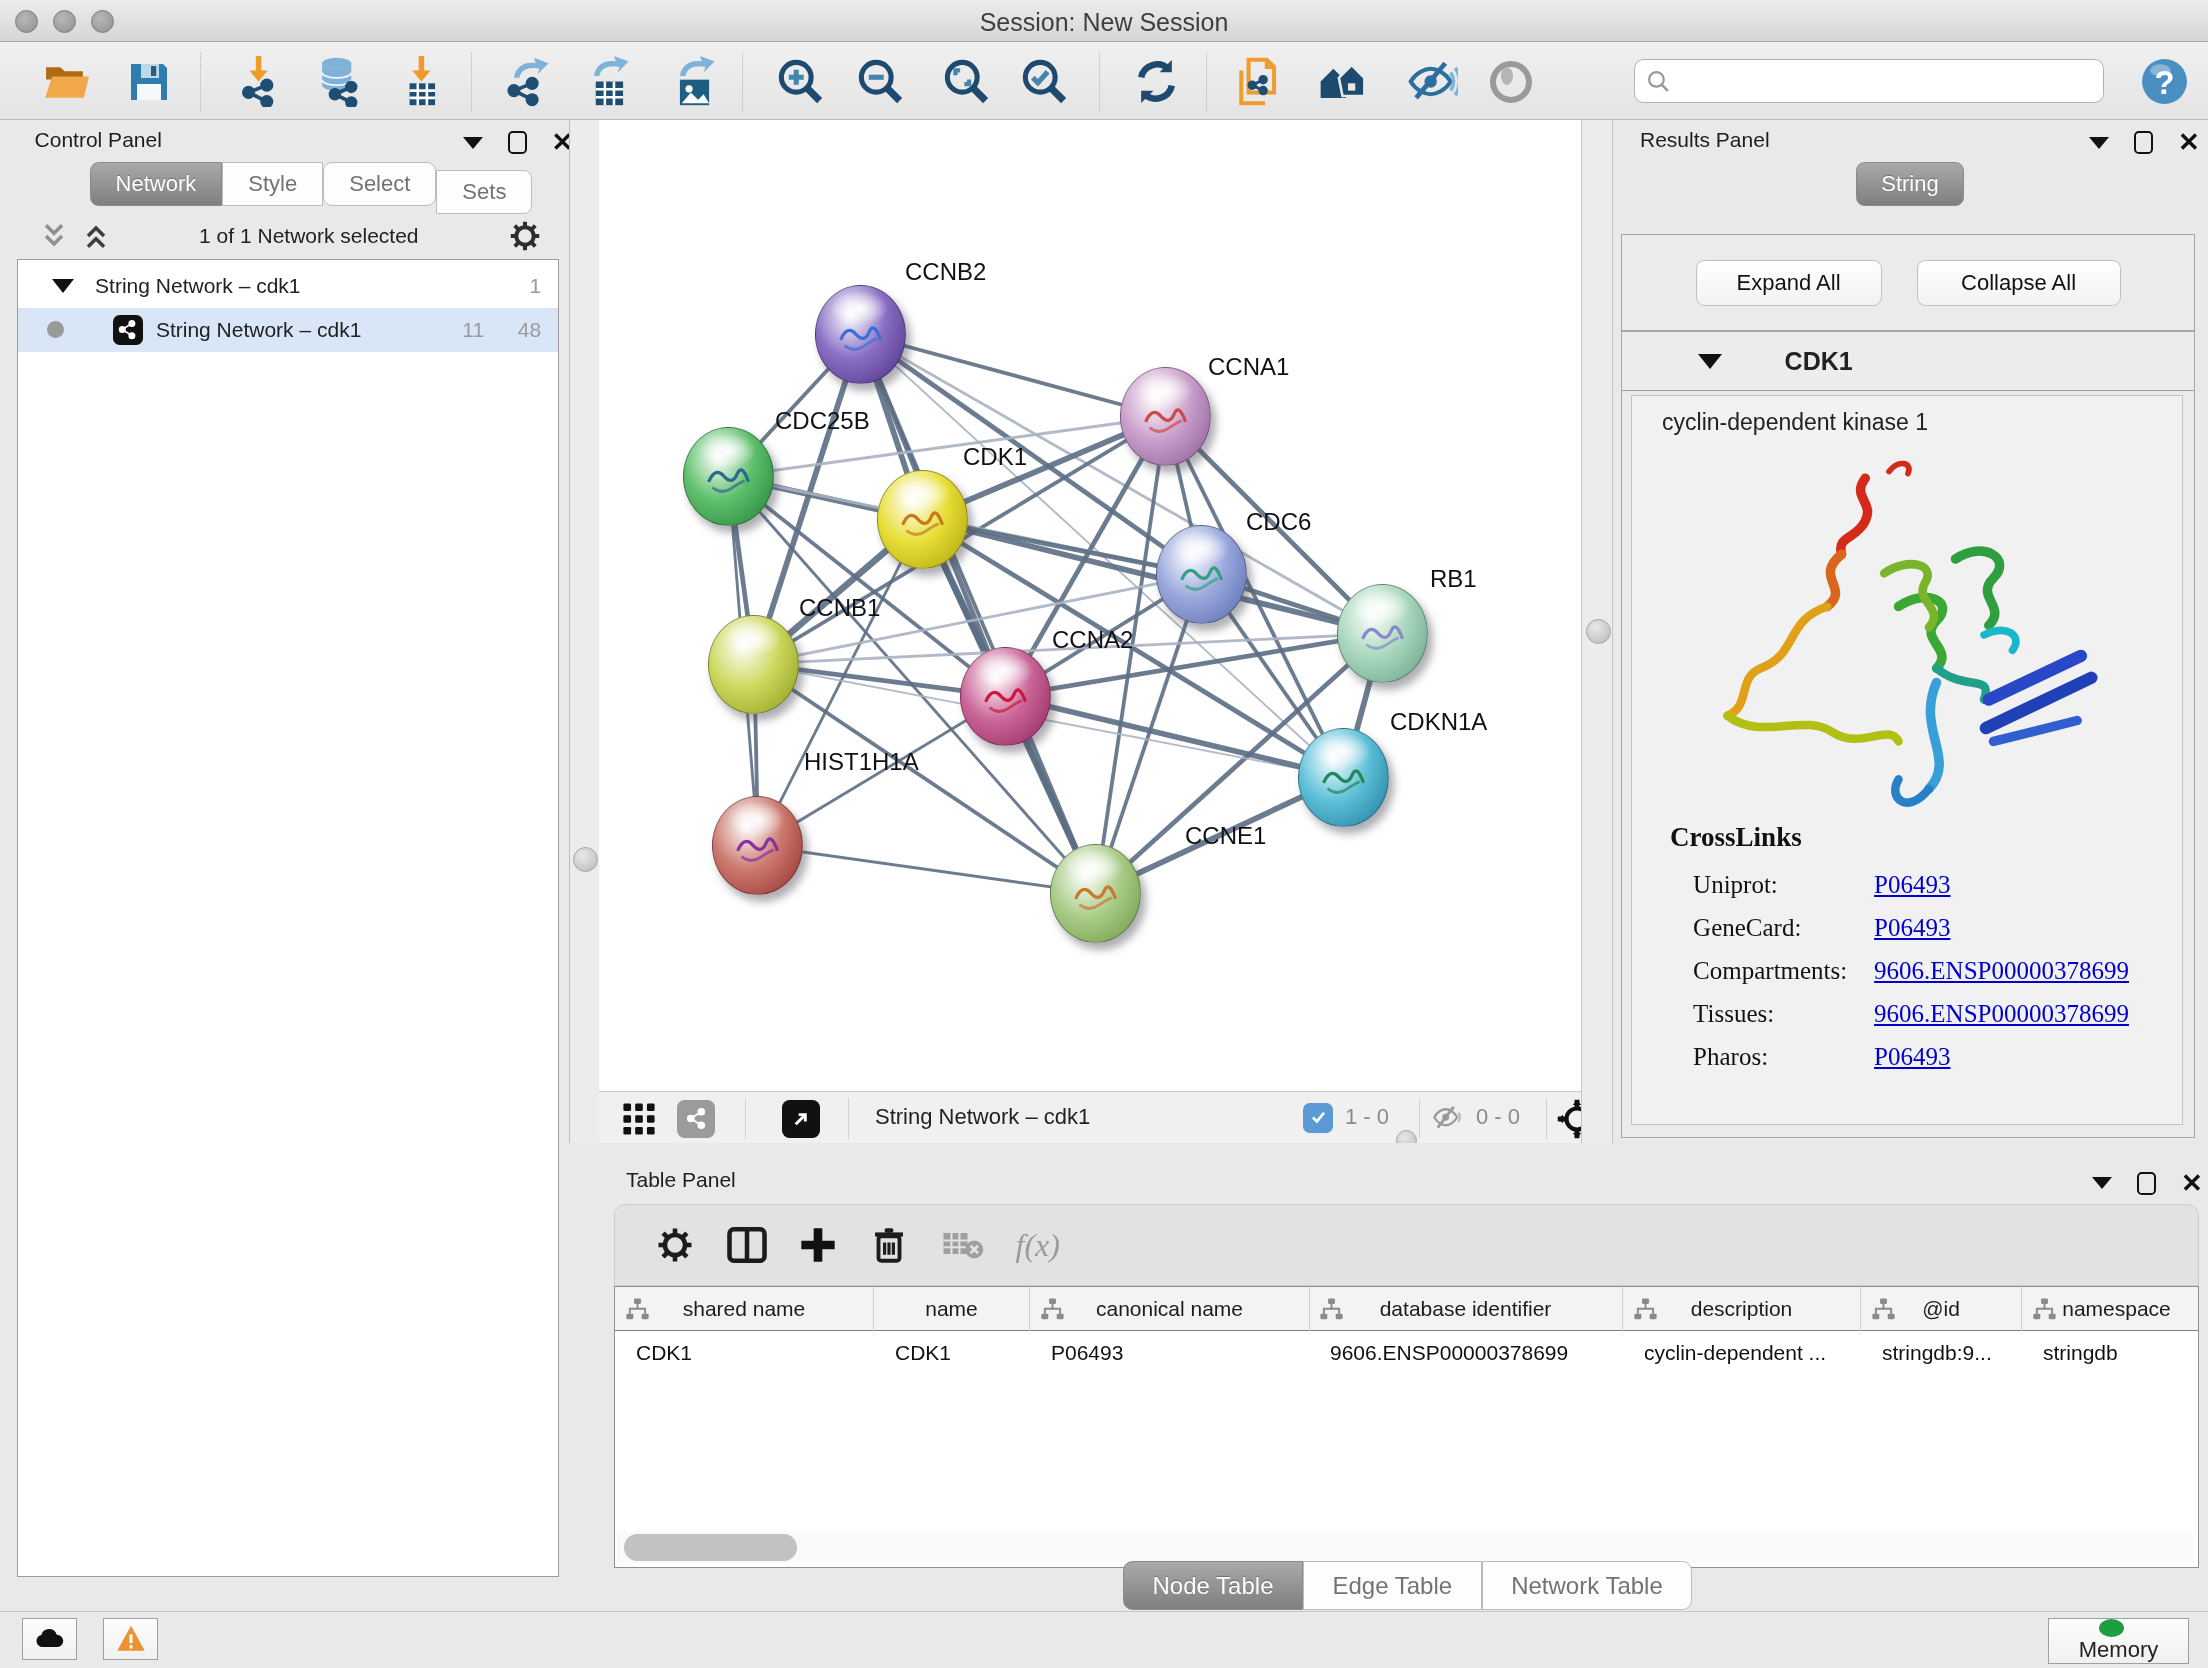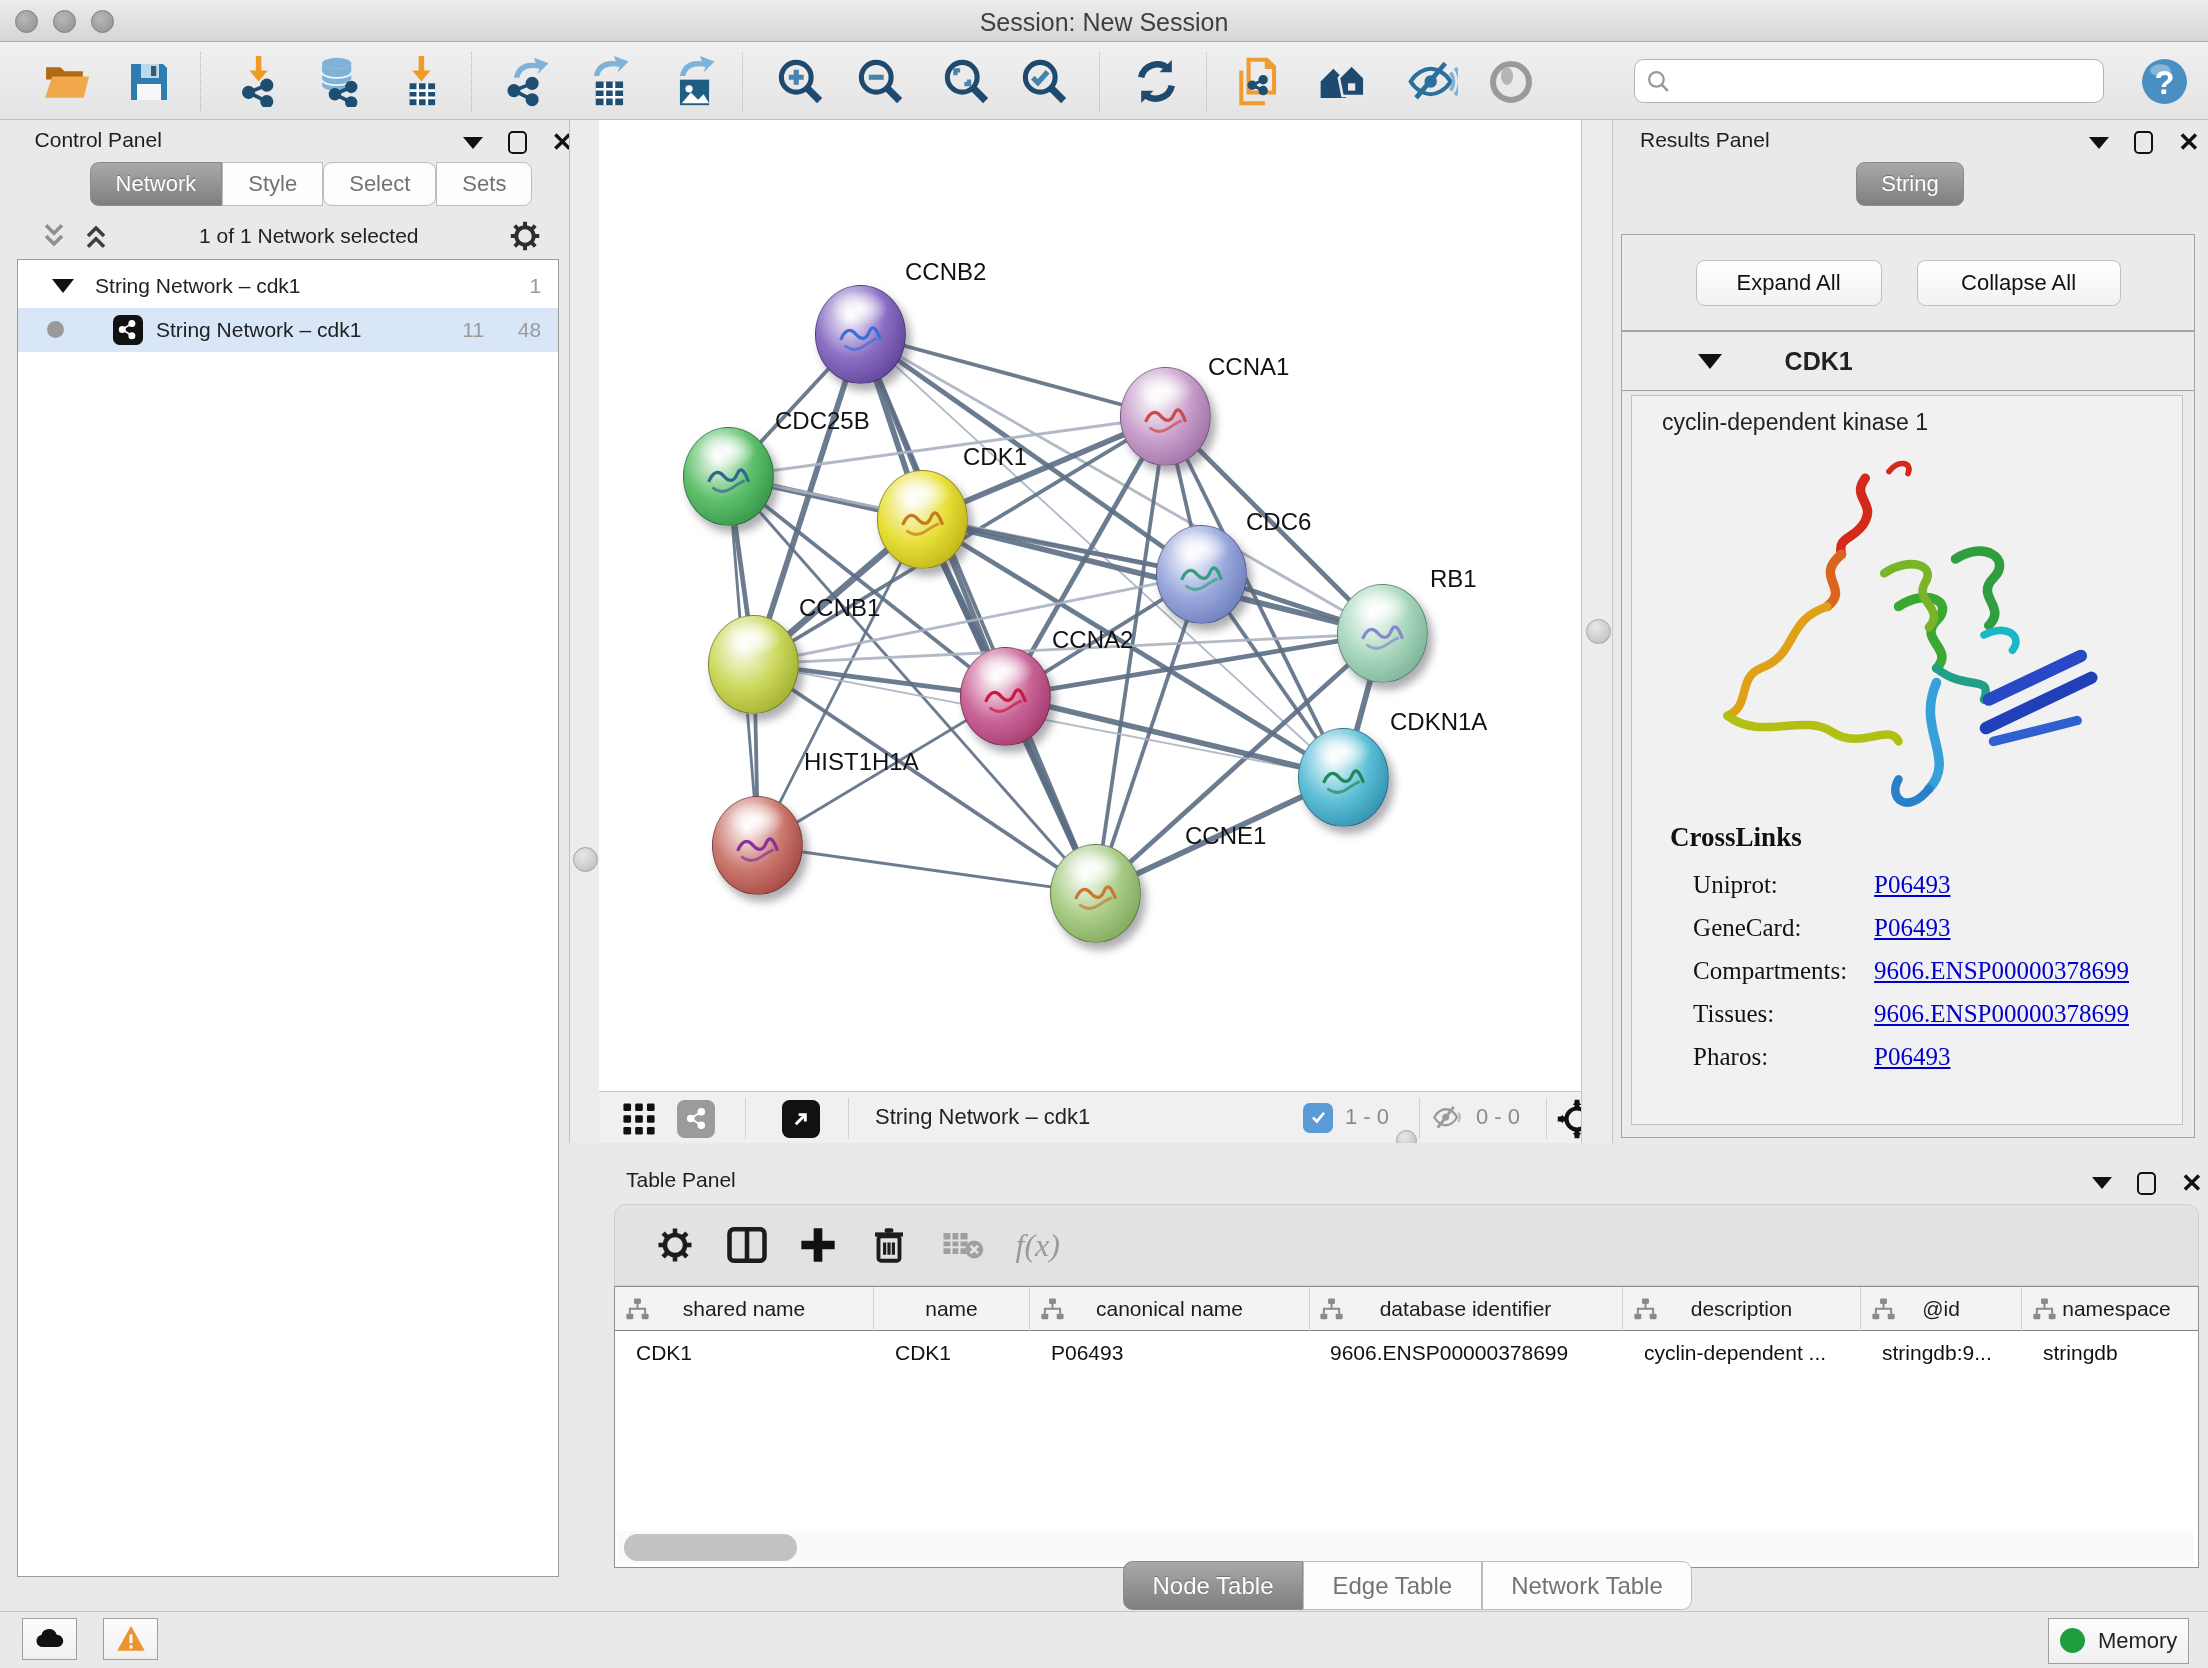--- a/index.html
+++ b/index.html
@@ -96,21 +96,21 @@
   .hscroll { position:absolute; left:1.9px; bottom:3.8px; width:1577px; height:32px; background:#fafafa; }
   .hthumb { position:absolute; left:7.6px; top:2.9px; width:173px; height:27px; border-radius:13.3px; background:#c2c2c2; }
   .tp-tabs { position:absolute; left:524px; top:418px; display:flex; }
   .tp-tabs .tab { height:49px; font-size:24px; }
   .tp-tabs .tab:first-child { border-radius:9.5px 0 0 9.5px; }
   .tp-tabs .tab:last-child { border-radius:0 9.5px 9.5px 0; }
 
   
   .statusbar { position:absolute; left:0; top:1611px; width:2208px; height:57px; background:#e9e9e9; border-top:1px solid #c6c6c6; }
   .sb-btn { position:absolute; top:5.7px; height:42px; background:linear-gradient(#fdfdfd,#f0f0f0);
-    border:1.9px solid #9f9f9f; display:flex; align-items:center; justify-content:center; }
+    border:1.9px solid #9f9f9f; display:flex; align-items:center; justify-content:center;flex-direction:column; }
   .mem-dot { width:25px; height:25px; border-radius:50%; background:#1e9e3e; margin-right:13.3px; }
 
   .serif-fx { font-family:"Liberation Serif", serif; font-style:italic; font-size:32px; color:#9a9a9a; }
 </style>
 </head>
 <body>
 
 <div class="titlebar">
   <div class="tl-dot" style="left:15px"></div>
   <div class="tl-dot" style="left:53px"></div>
@@ -297,21 +297,21 @@
   <div class="panel-title abs" style="left:27px; top:7.6px">Control Panel</div>
   <div class="win-ctrls" style="left:455px; top:11.4px">
     <div class="wc-tri"></div>
     <div class="wc-float"></div>
     <div class="wc-x">✕</div>
   </div>
   <div class="cp-tabs">
       <div class="tab sel" style="padding: 0px 25px;">Network</div>
       <div class="tab" style="padding: 0px 25px;">Style</div>
       <div class="tab" style="padding: 0px 25px; border-radius: 9px;">Select</div>
-      <div class="tab" style="padding: 2px 25px;">Sets</div>
+      <div class="tab" style="padding: 2px 25px; margin-top: 8px;">Sets</div>
     </div>
   <div class="cp-statusrow">
     <svg width="32" height="32" viewBox="0 0 24 24" style="margin-left:21px">
       <path d="M6 4l6 6 6-6M6 12l6 6 6-6" stroke="#8f8f8f" stroke-width="2.6" fill="none"></path>
     </svg>
     <svg width="32" height="32" viewBox="0 0 24 24" style="margin-left:9.5px">
       <path d="M6 20l6-6 6 6M6 12l6-6 6 6" stroke="#3d3d3d" stroke-width="2.6" fill="none"></path>
     </svg>
     <div class="cp-status">1 of 1 Network selected</div>
     <svg width="38" height="38" viewBox="0 0 48 48" style="margin-right:15px">

